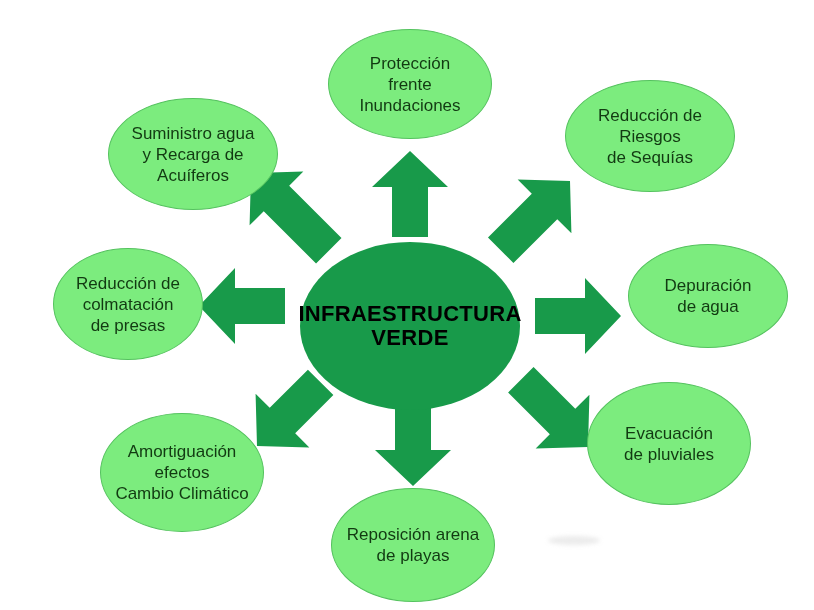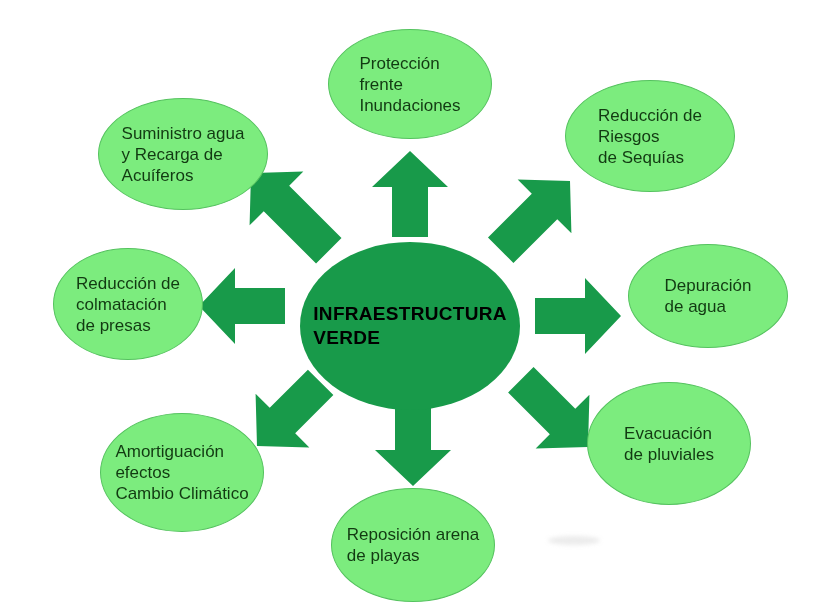--- a/index.html
+++ b/index.html
@@ -23,33 +23,34 @@
   }
   .arrow {
     fill: var(--arrow-green, #189A4A);
   }
   .node {
     position: absolute;
     border-radius: 50%;
     display: flex;
     align-items: center;
     justify-content: center;
+    text-align: center;
     box-sizing: border-box;
   }
   .node.leaf {
     background: var(--light-green, #7CEC7E);
     border: 1px solid var(--leaf-border, #55C25F);
     color: var(--leaf-text, #123A12);
     font-size: 17px;
     line-height: 21px;
   }
   .node.center {
     background: var(--dark-green, #189A4A);
     color: var(--center-text, #000000);
-    font-size: 19px;
+    font-size: 22px;
     font-weight: bold;
     line-height: 24px;
     letter-spacing: 0.3px;
   }
   .node .label {
     white-space: pre-line;
     padding: 0 6px;
   }
   .smudge {
     position: absolute;
@@ -117,21 +118,21 @@
 efectos
 Cambio Climático</span>
   </div>
 
   <div class="node leaf" style="left:53px; top:248px; width:150px; height:112px;">
     <span class="label">Reducción de
 colmatación
 de presas</span>
   </div>
 
-  <div class="node leaf" style="left:98px; top:98px; width:170px; height:112px;">
+  <div class="node leaf" style="left:108px; top:98px; width:170px; height:112px;">
     <span class="label">Suministro agua
 y Recarga de
 Acuíferos</span>
   </div>
 
   <div class="smudge"></div>
 
 </div>
 
 </body></html>

